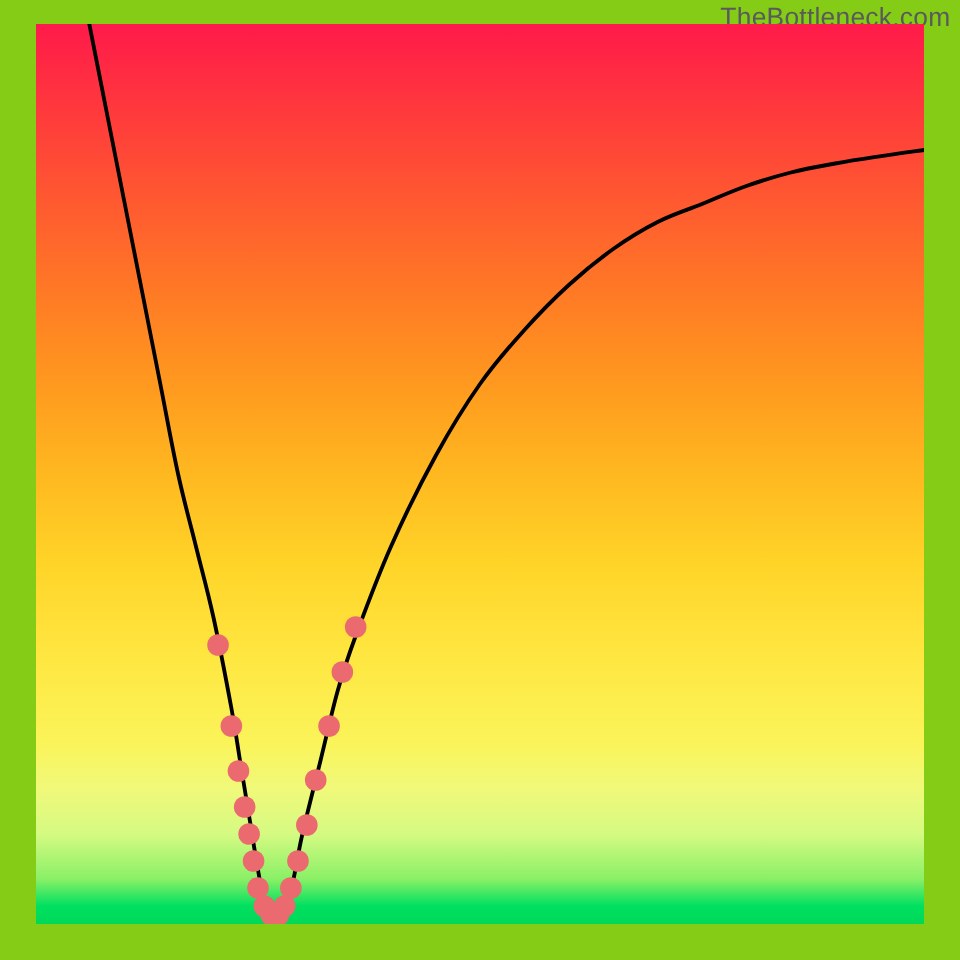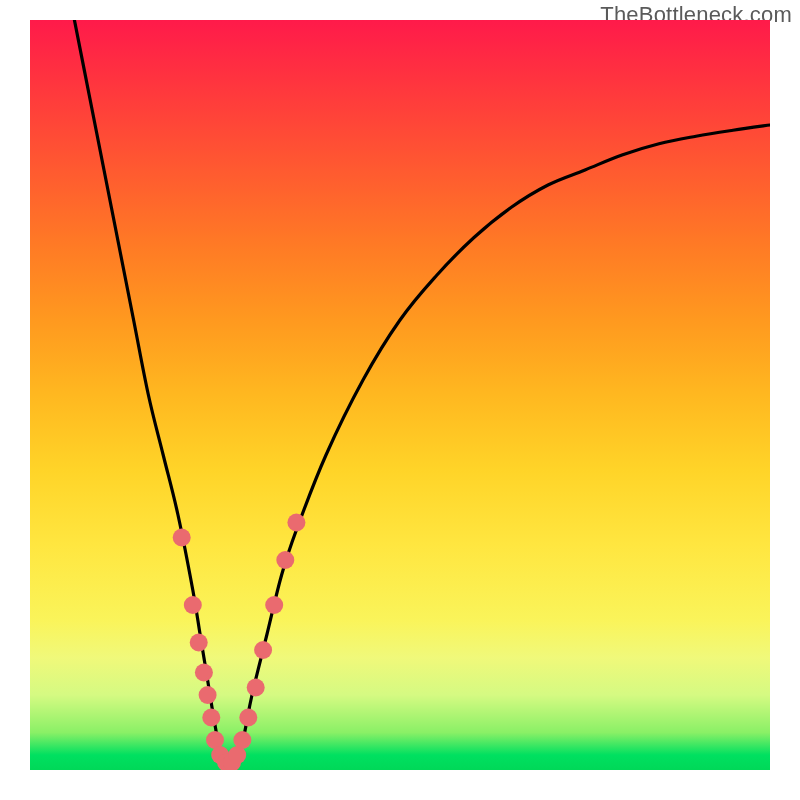--- a/index.html
+++ b/index.html
@@ -7,21 +7,21 @@
     padding: 0;
     width: 800px;
     height: 800px;
     overflow: hidden;
     background: #000;
     font-family: -apple-system, BlinkMacSystemFont, "Segoe UI", Arial, sans-serif;
   }
   .outer {
     width: 800px;
     height: 800px;
-    background: #ffffff;
+    background: #84cc16;
     position: relative;
   }
   .plot {
     position: absolute;
     left: 30px;
     top: 20px;
     width: 740px;
     height: 750px;
     overflow: hidden;
   }

